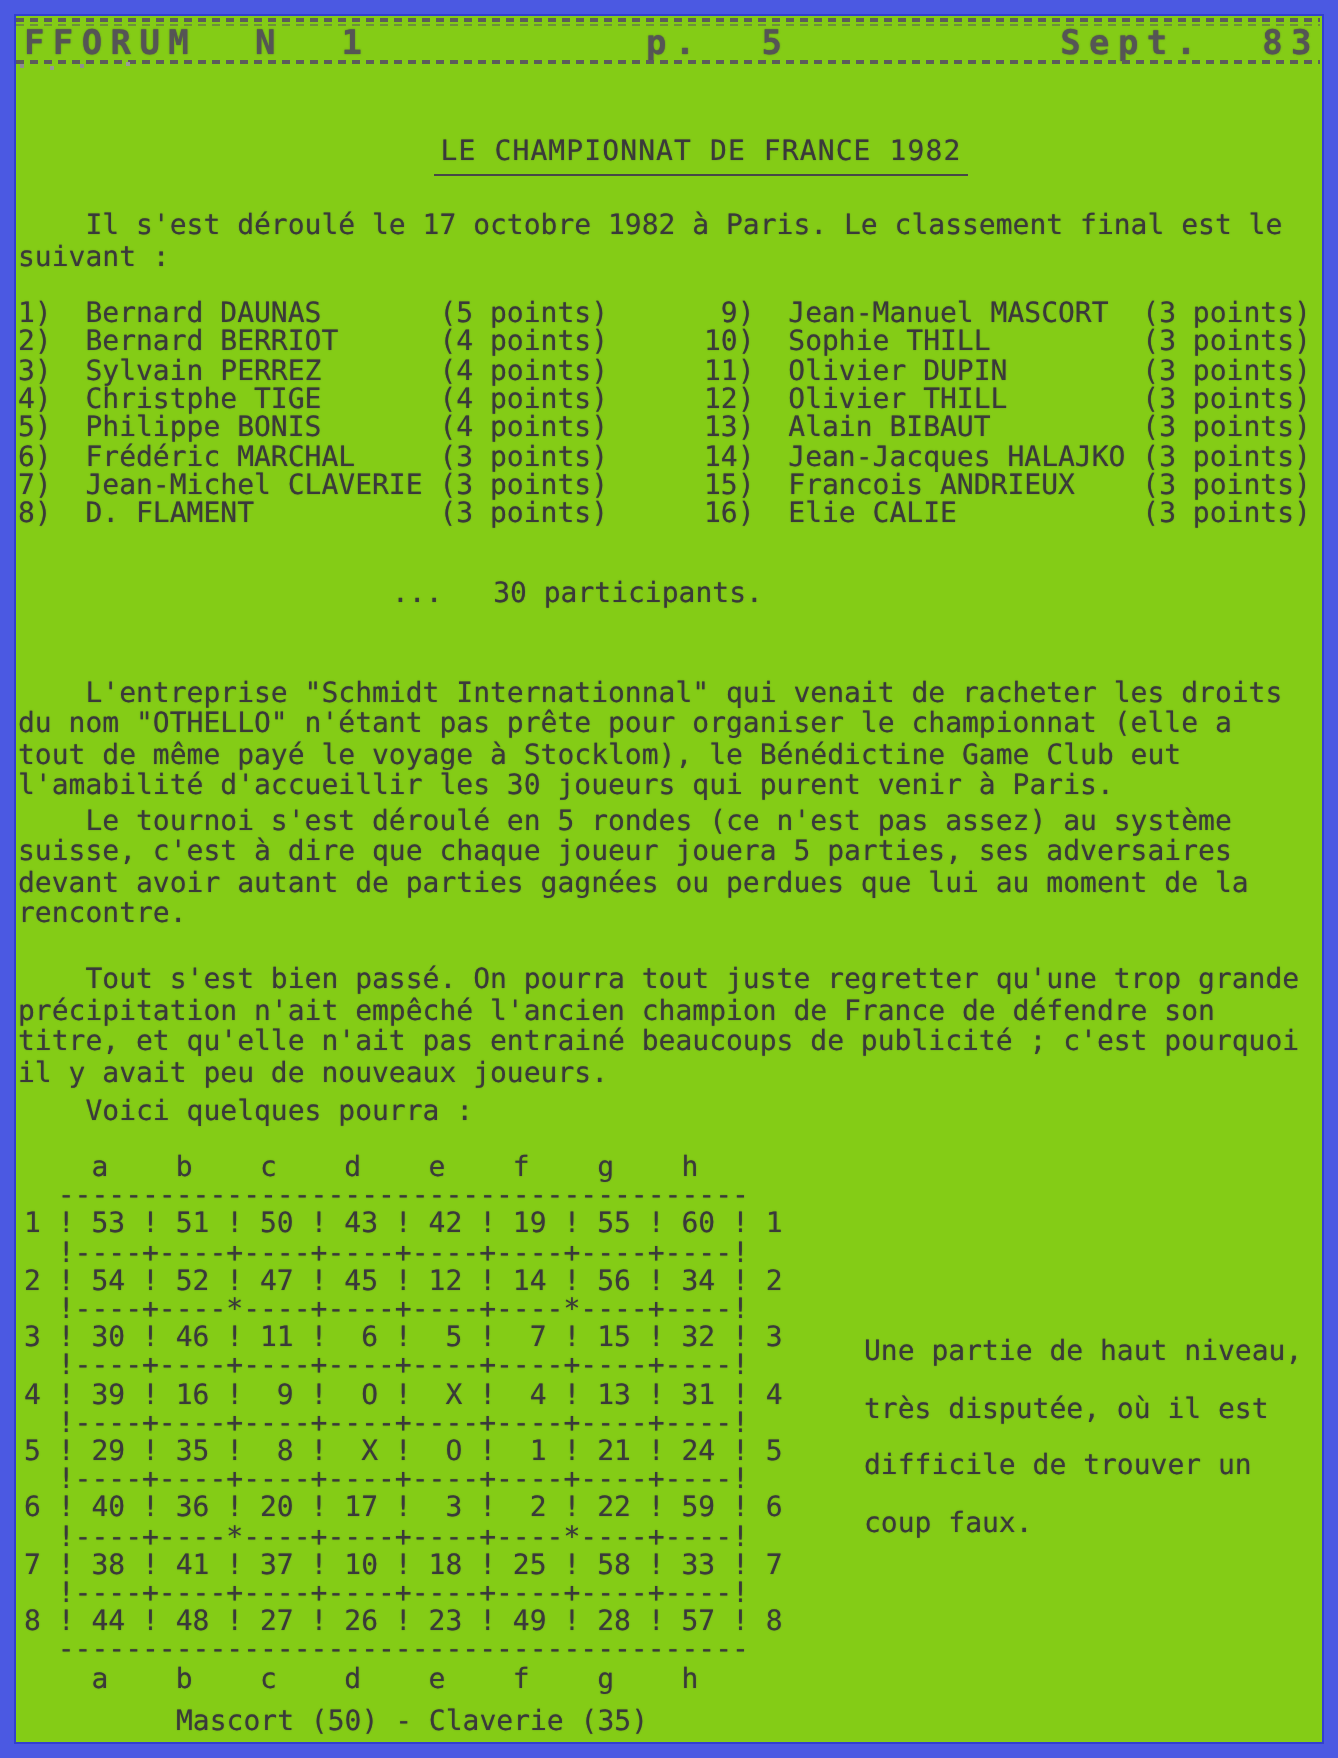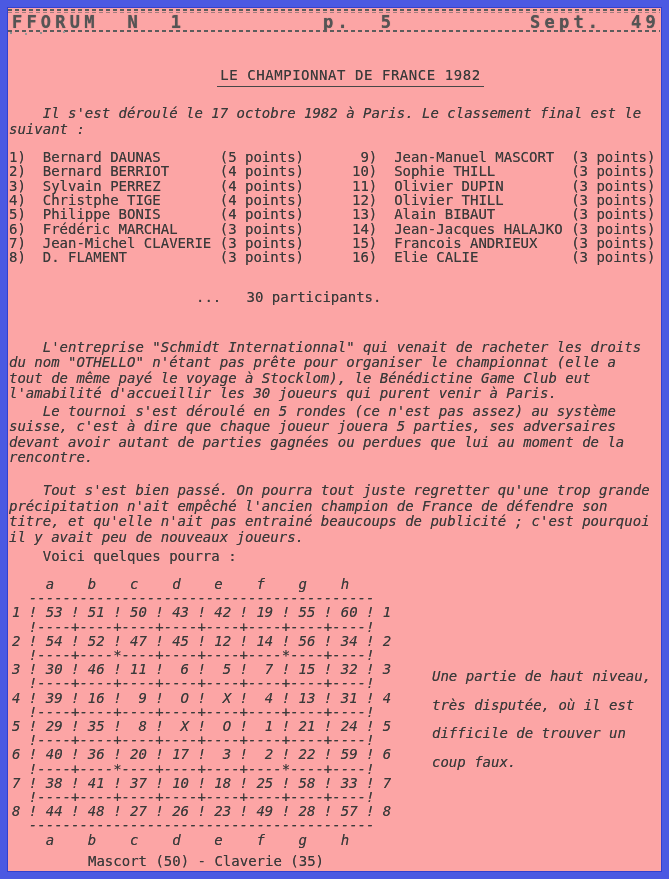--- a/index.html
+++ b/index.html
@@ -1,32 +1,32 @@
 <!DOCTYPE html>
 <html style="--blue: #4b59e2;"><head>
 <meta charset="utf-8">
 <style>
   html,body{margin:0;padding:0;background:#dcdcdc;}
   .page{
     position:relative;width:669px;height:879px;overflow:hidden;
-    background:#fca5a5;
+    background:#84cc16;
     font-family:"DejaVu Sans Mono","Liberation Mono",monospace;
     color:#3a3a3a;
   }
   .border-overlay{
     position:absolute;inset:0;z-index:9;pointer-events:none;
     border:7px solid var(--blue,#4b59e2);
     box-shadow:inset 0 0 0 1px #3240cf;
   }
   .txt{
     position:absolute;margin:0;
     font-size:14px;white-space:pre;
     text-shadow:0 0 .6px rgba(58,58,58,.65);
   }
-  pre.txt{font-family:inherit;font-style:italic;}
+  pre.txt{font-family:inherit;}
   
   .header-band{position:absolute;left:8px;right:9px;top:8px;height:26px;}
   .hrule{position:absolute;left:0;right:0;height:2px;
     background:repeating-linear-gradient(90deg,#5c5c5c 0 4px,transparent 4px 7px);}
   .hrule.r1{top:1px;}
   .hrule.r2{top:4px;height:1px;opacity:.55;}
   .hrule.r3{top:22px;}
   .htxt{
     position:absolute;top:4px;font-size:17px;font-weight:bold;
     letter-spacing:4.2px;color:#555;white-space:pre;
@@ -48,21 +48,21 @@
 
 <div class="page">
 
   <div class="border-overlay"></div>
 
   <div class="header-band">
     <div class="hrule r1"></div>
     <div class="hrule r2"></div>
     <span class="htxt" style="left:4px">FFORUM  N  1</span>
     <span class="htxt" style="left:315px">p.  5</span>
-    <span class="htxt" style="right:0">Sept.  49</span>
+    <span class="htxt" style="right:0">Sept.  83</span>
     <div class="hrule r3"></div>
   </div>
 
   <div class="noise"></div>
 
   <div class="title-wrap">
     <span>LE CHAMPIONNAT DE FRANCE 1982</span>
   </div>
 
   <pre class="txt" style="top:106px;left:9px;line-height:15.7px">    Il s'est déroulé le 17 octobre 1982 à Paris. Le classement final est le

